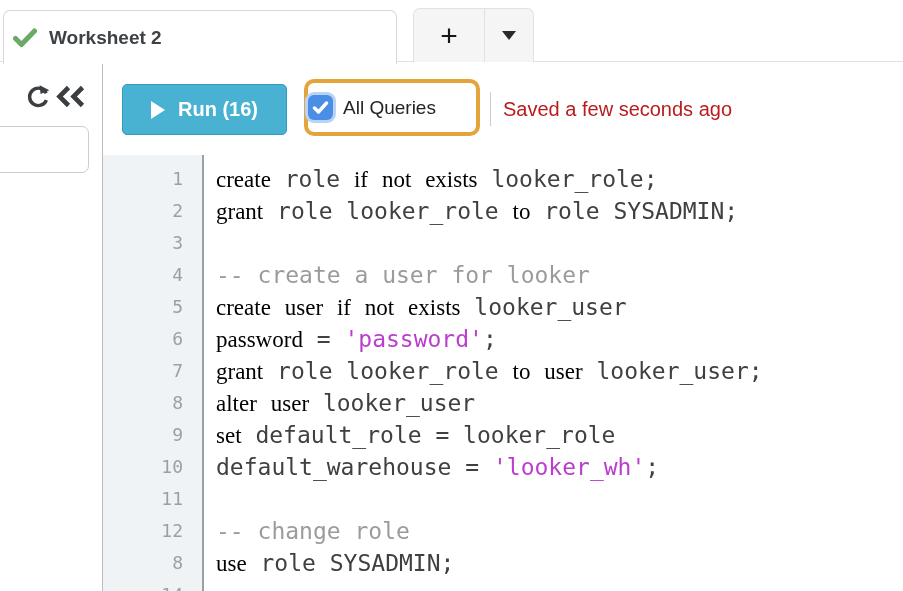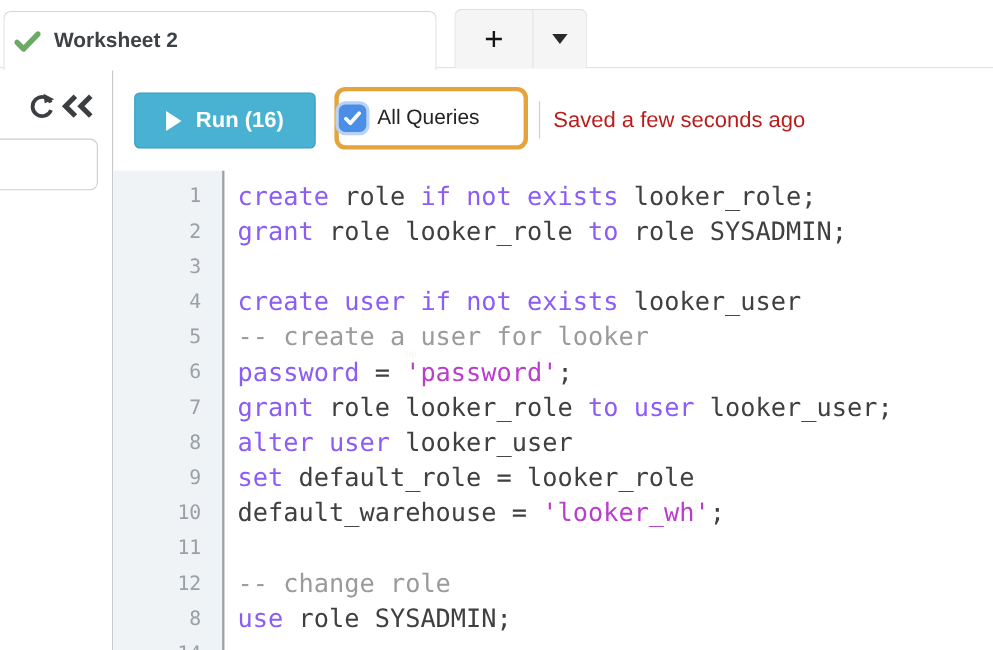--- a/index.html
+++ b/index.html
@@ -59,21 +59,21 @@
 
   
   .editor { position:absolute; top:92px; left:0; right:0; bottom:0; display:flex;
             overflow:hidden; font-family:"DejaVu Sans Mono", monospace; }
   .gutter { width:101px; background:#eff3f6; border-right:2px solid #99a1a6;
             padding-top:8px; }
   .ln { height:32px; line-height:32px; text-align:right; padding-right:19px;
         font-size:18px; color:#9aa0a5; }
   .code-area { flex:1; padding:8px 0 0 12px; cursor:text; }
   .cl { height:32px; line-height:32px; font-size:23px; white-space:pre; color:#2d2d2d; }
-  .cl .k { color:#8b5cf6; }
+  .cl .k { color:#000000;font-family:Liberation Serif, serif; }
   .cl .p { color:#404040; }
   .cl .s { color:#bb3dcd; }
   .cl .c { color:#9b9b9b; }
 </style>
 </head>
 <body>
 
 <div class="tabbar">
   <div class="tab-active">
     <span style="display:flex;">
@@ -143,22 +143,22 @@
           <div class="ln">10</div>
           <div class="ln">11</div>
           <div class="ln">12</div>
           <div class="ln">8</div>
           <div class="ln">14</div>
         </div>
       <div class="code-area">
           <div class="cl"><span class="k">create</span><span class="p"> role </span><span class="k">if</span><span class="p"> </span><span class="k">not</span><span class="p"> </span><span class="k">exists</span><span class="p"> looker_role;</span></div>
           <div class="cl"><span class="k">grant</span><span class="p"> role looker_role </span><span class="k">to</span><span class="p"> role SYSADMIN;</span></div>
           <div class="cl"></div>
+          <div class="cl"><span class="c">-- create a user for looker</span></div>
           <div class="cl"><span class="k">create</span><span class="p"> </span><span class="k">user</span><span class="p"> </span><span class="k">if</span><span class="p"> </span><span class="k">not</span><span class="p"> </span><span class="k">exists</span><span class="p"> looker_user</span></div>
-          <div class="cl"><span class="c">-- create a user for looker</span></div>
           <div class="cl"><span class="k">password</span><span class="p"> = </span><span class="s">'password'</span><span class="p">;</span></div>
           <div class="cl"><span class="k">grant</span><span class="p"> role looker_role </span><span class="k">to</span><span class="p"> </span><span class="k">user</span><span class="p"> looker_user;</span></div>
           <div class="cl"><span class="k">alter</span><span class="p"> </span><span class="k">user</span><span class="p"> looker_user</span></div>
           <div class="cl"><span class="k">set</span><span class="p"> default_role = looker_role</span></div>
           <div class="cl"><span class="p">default_warehouse = </span><span class="s">'looker_wh'</span><span class="p">;</span></div>
           <div class="cl"></div>
           <div class="cl"><span class="c">-- change role</span></div>
           <div class="cl"><span class="k">use</span><span class="p"> role SYSADMIN;</span></div>
           <div class="cl"></div>
         </div>

